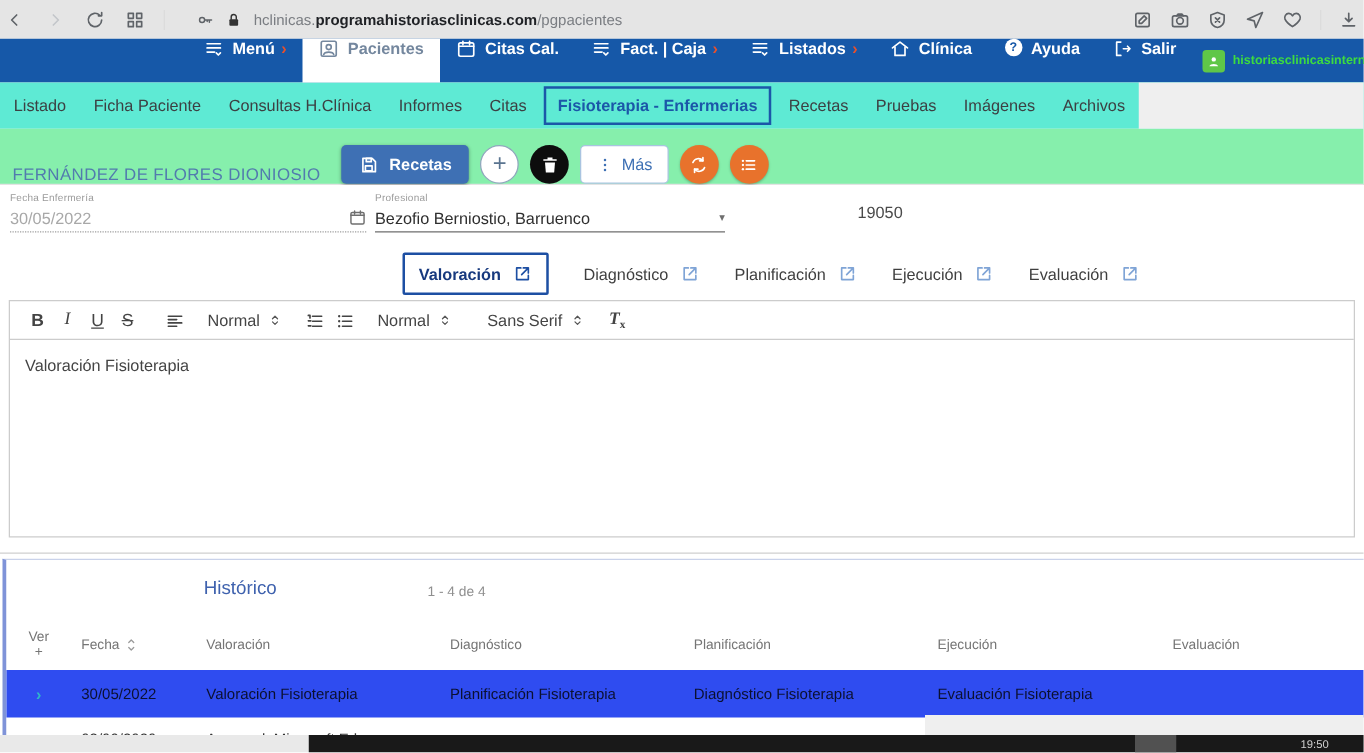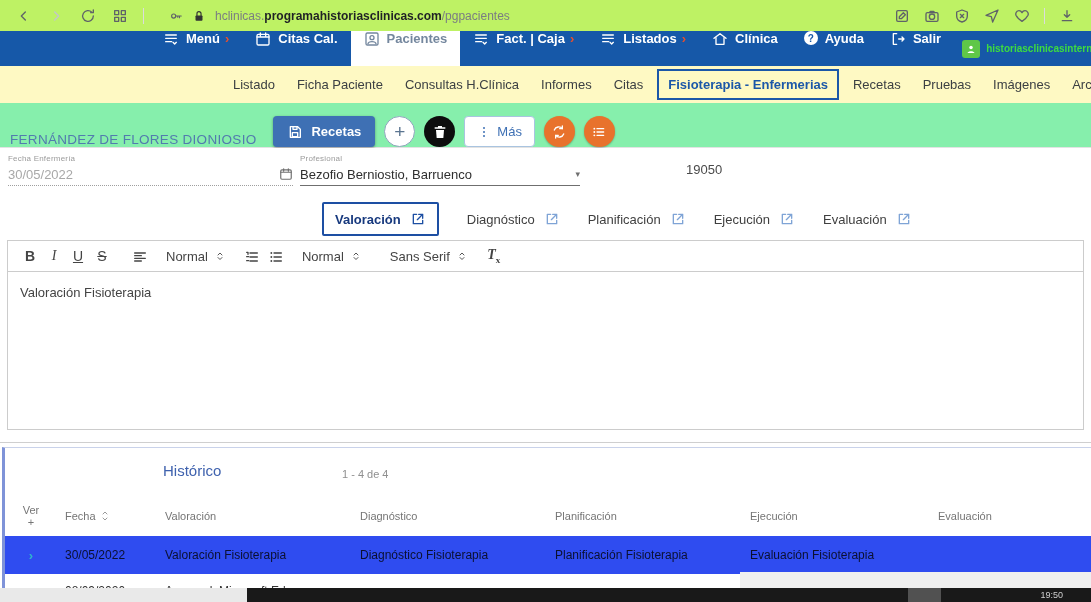--- a/index.html
+++ b/index.html
@@ -2,42 +2,42 @@
 <html><head>
 <meta charset="utf-8">
 <style>
   html,body{margin:0;padding:0}
   body{width:1091px;height:602px;position:relative;overflow:hidden;background:#fff;
        font-family:"Liberation Sans",sans-serif;-webkit-font-smoothing:antialiased}
   .i{width:16px;height:16px;display:inline-block;vertical-align:middle;stroke:currentColor;fill:none;stroke-width:2;stroke-linecap:round;stroke-linejoin:round}
   .i12{width:12px;height:12px}.i14{width:14px;height:14px}
 
   
-  .browser{height:31px;display:flex;align-items:center;padding:0 16px;gap:15px;color:#5f6368;background:#bef264}
+  .browser{height:31px;display:flex;align-items:center;padding:0 4px;gap:15px;color:#5f6368;background:#e5e5e5}
   .b-left{display:flex;align-items:center;gap:16px}
   .b-fwd{color:#c3c6ca}
   .addr{display:flex;align-items:center;gap:9px;margin-left:10px;flex:1}
   .addr .url{font-size:12px;color:#7a7d82}
   .addr .url b{color:#1f2125;font-weight:700}
   .lock{color:#333}
   .b-right{display:flex;align-items:center;gap:14px}
   .vsep{width:1px;height:16px;background:#dcdcdc}
 
   
   .navbar{height:35px;background:#1658a8;display:flex;align-items:stretch;color:#fff;font-size:13px;font-weight:700;padding-left:150px}
   .nav-item{display:flex;align-items:flex-start;gap:7px;padding:0 13px;white-space:nowrap}
   .nav-item.active{background:#fff;color:#74879e}
   .nav-chev{color:#e8502c;font-weight:700;font-size:13px;margin-left:-2px}
   .qcircle{width:14px;height:14px;border-radius:50%;background:#fff;color:#1658a8;font-size:10px;display:inline-flex;align-items:center;justify-content:center}
   .email-chip{display:flex;align-items:center;gap:6px;margin-left:8px}
   .badge{width:18px;height:18px;border-radius:3px;background:#5fc748;color:#fff;display:inline-flex;align-items:center;justify-content:center}
   .email-txt{color:#3ddc3f;font-size:10px;font-weight:700}
 
   
-  .subnav{height:37px;background:#fef9c3;display:flex;align-items:center;padding-left:222px;font-size:13px;color:#3c4043}
+  .subnav{height:37px;background:#5eead4;display:flex;align-items:center;font-size:13px;color:#3c4043}
   .sub-item{padding:0 11px;white-space:nowrap;cursor:default}
   .sub-item.active{color:#1b57a8;font-weight:700;border:2px solid #1b57a8;padding:6px 9px;margin:0 3px}
   .subnav-fill{flex:1;align-self:stretch;background:#efefef}
 
   
   .pbar{height:44px;background:#86efac;border-bottom:1px solid #e3e3e3;display:flex;align-items:flex-end;padding:0 10px;gap:9px}
   .pname{color:#527bae;font-size:13.5px;letter-spacing:.3px;margin-right:8px}
   .btn-save{display:flex;align-items:center;gap:8px;background:#3e70b4;color:#fff;font-size:13px;font-weight:700;
             border:none;border-radius:4px;height:31px;padding:0 14px;box-shadow:0 1px 3px rgba(0,0,0,.35)}
   .btn-circ{width:31px;height:31px;border-radius:50%;display:flex;align-items:center;justify-content:center;border:none;background:#fff}
@@ -308,31 +308,31 @@
 </div>
 
 <div class="navbar">
   <div class="nav-item">
     <svg class="i">
         <use href="#s-menu"></use>
       </svg>
     <span>Menú</span>
     <span class="nav-chev">›</span>
   </div>
+  <div class="nav-item active">
+    <svg class="i">
+        <use href="#s-patient"></use>
+      </svg>
+    <span>Pacientes</span>
+  </div>
   <div class="nav-item">
     <svg class="i">
         <use href="#s-cal"></use>
       </svg>
     <span>Citas Cal.</span>
-  </div>
-  <div class="nav-item active">
-    <svg class="i">
-        <use href="#s-patient"></use>
-      </svg>
-    <span>Pacientes</span>
   </div>
   <div class="nav-item">
     <svg class="i">
         <use href="#s-menu"></use>
       </svg>
     <span>Fact. | Caja</span>
     <span class="nav-chev">›</span>
   </div>
   <div class="nav-item">
     <svg class="i">
@@ -530,22 +530,22 @@
     <div class="th">Diagnóstico</div>
     <div class="th">Planificación</div>
     <div class="th">Ejecución</div>
     <div class="th">Evaluación</div>
   </div>
 
   <div class="grid trow selected">
     <div class="td td-chev">›</div>
     <div class="td">30/05/2022</div>
     <div class="td">Valoración Fisioterapia</div>
+    <div class="td">Planificación Fisioterapia</div>
     <div class="td">Diagnóstico Fisioterapia</div>
-    <div class="td">Planificación Fisioterapia</div>
     <div class="td">Evaluación Fisioterapia</div>
   </div>
 
   <div class="grid trow trow2">
     <div class="td td-chev">›</div>
     <div class="td">08/09/2020</div>
     <div class="td">Acerca deMicrosoft Edge</div>
     <div class="td"></div>
     <div class="td"></div>
     <div class="td"></div>

